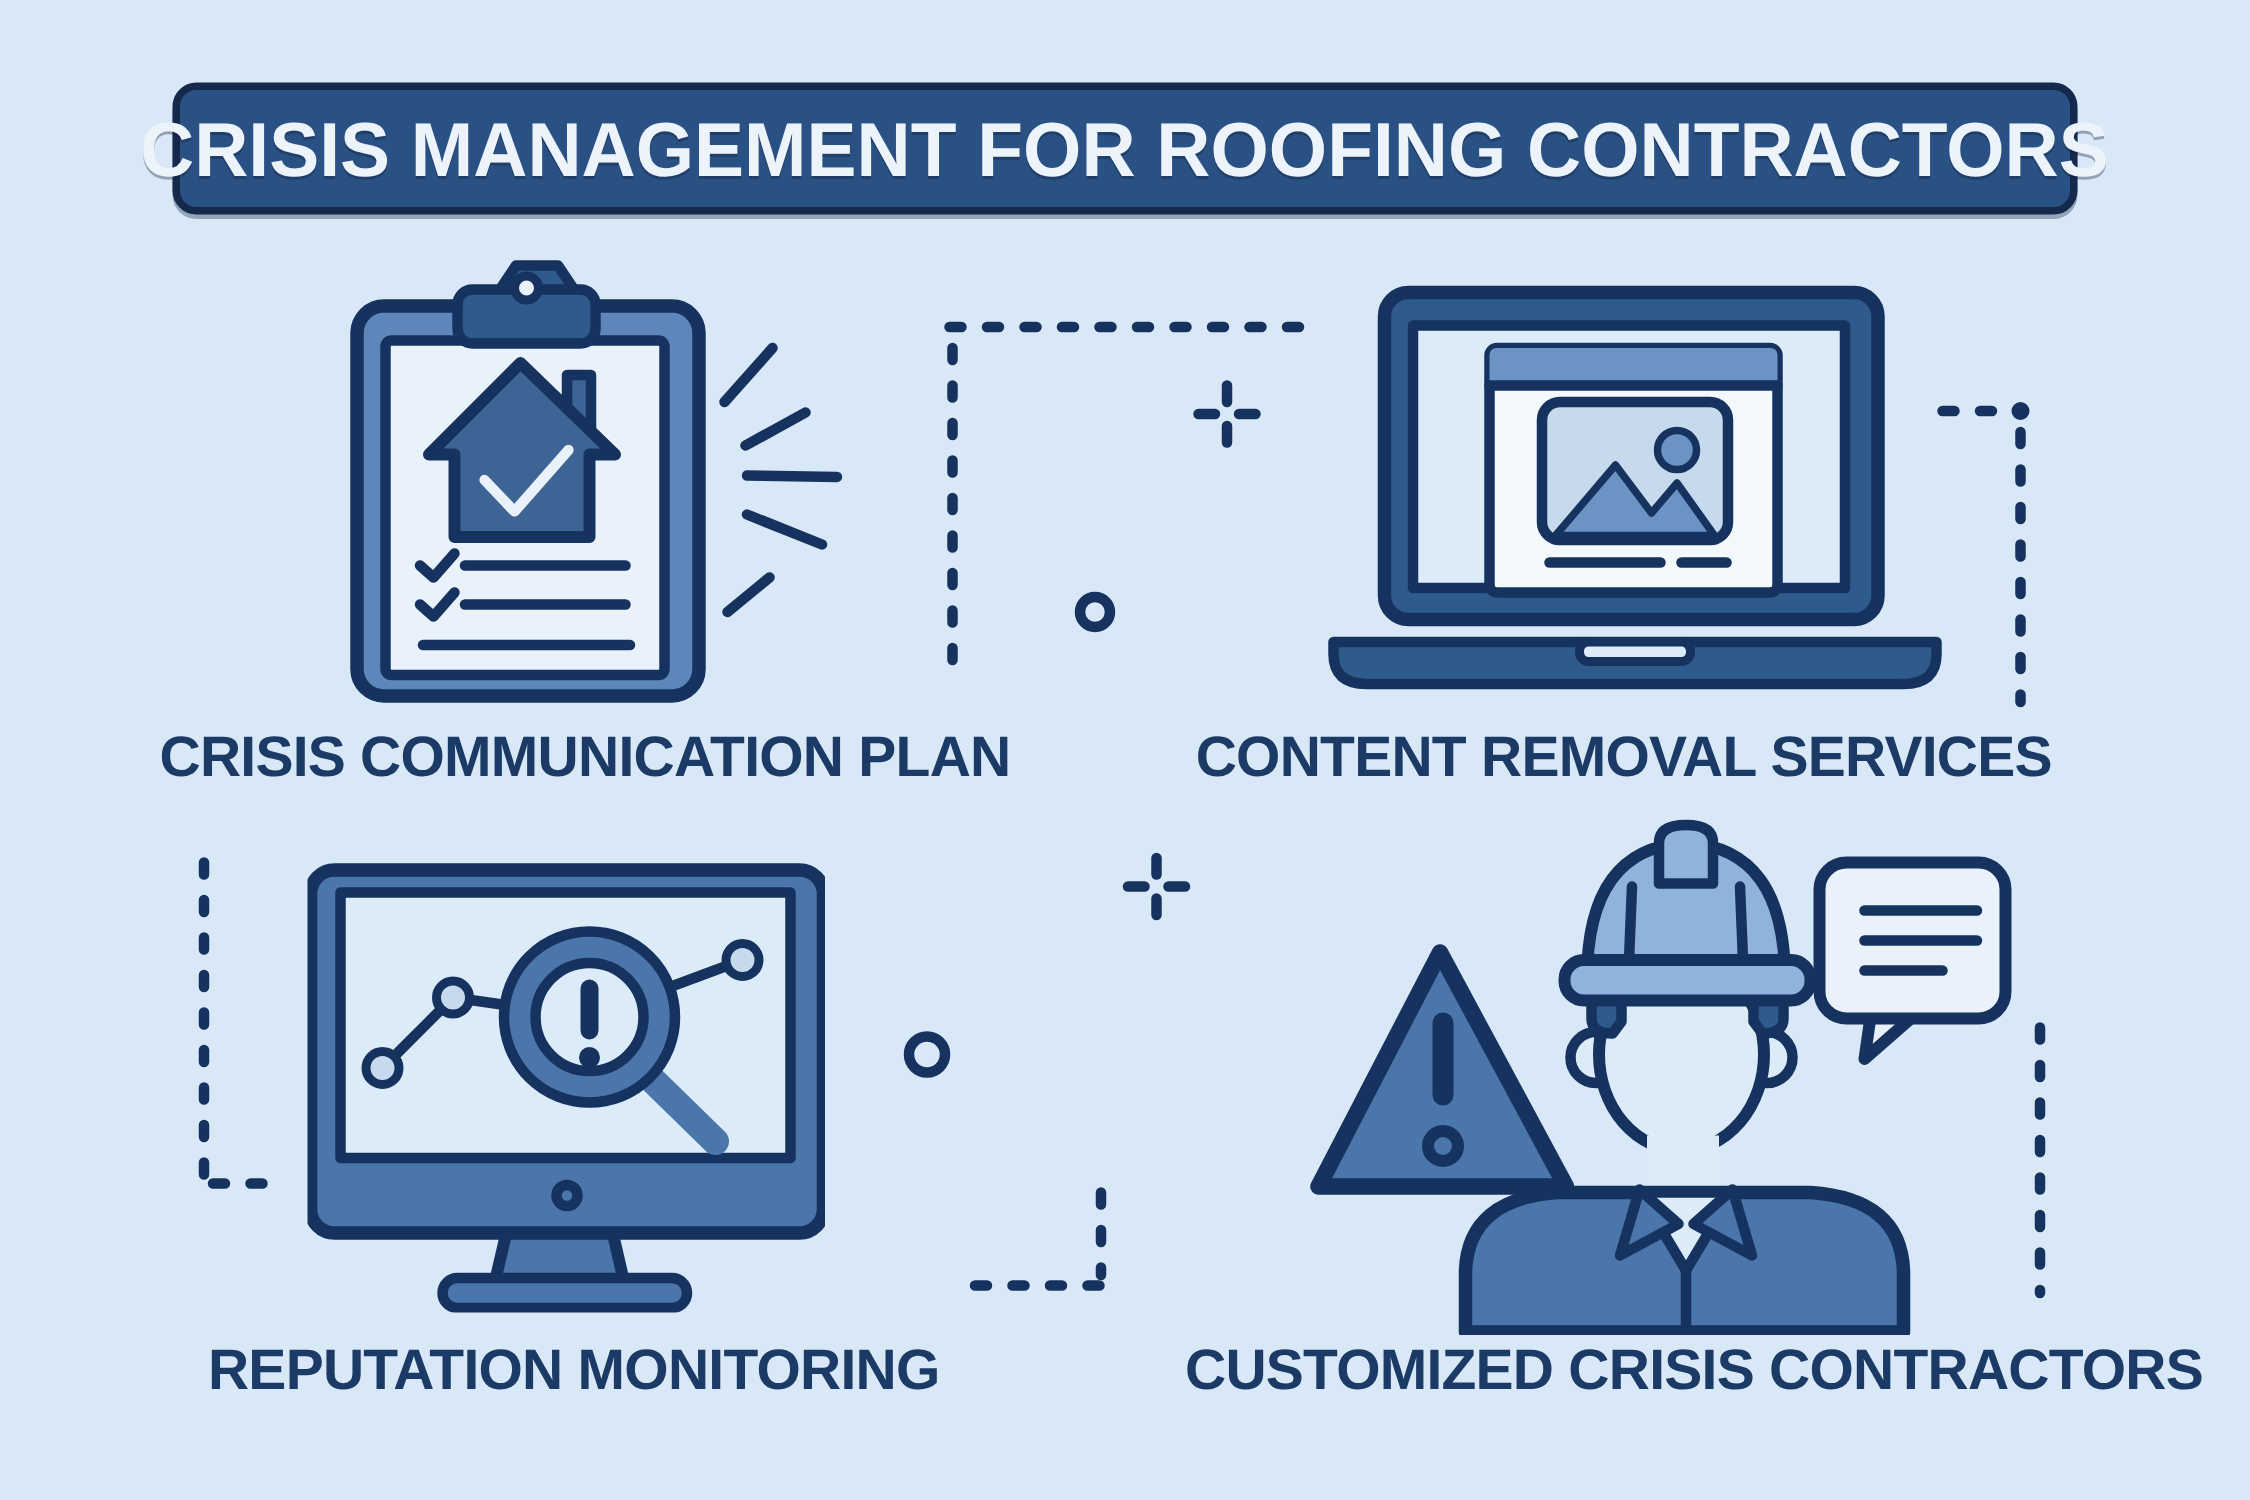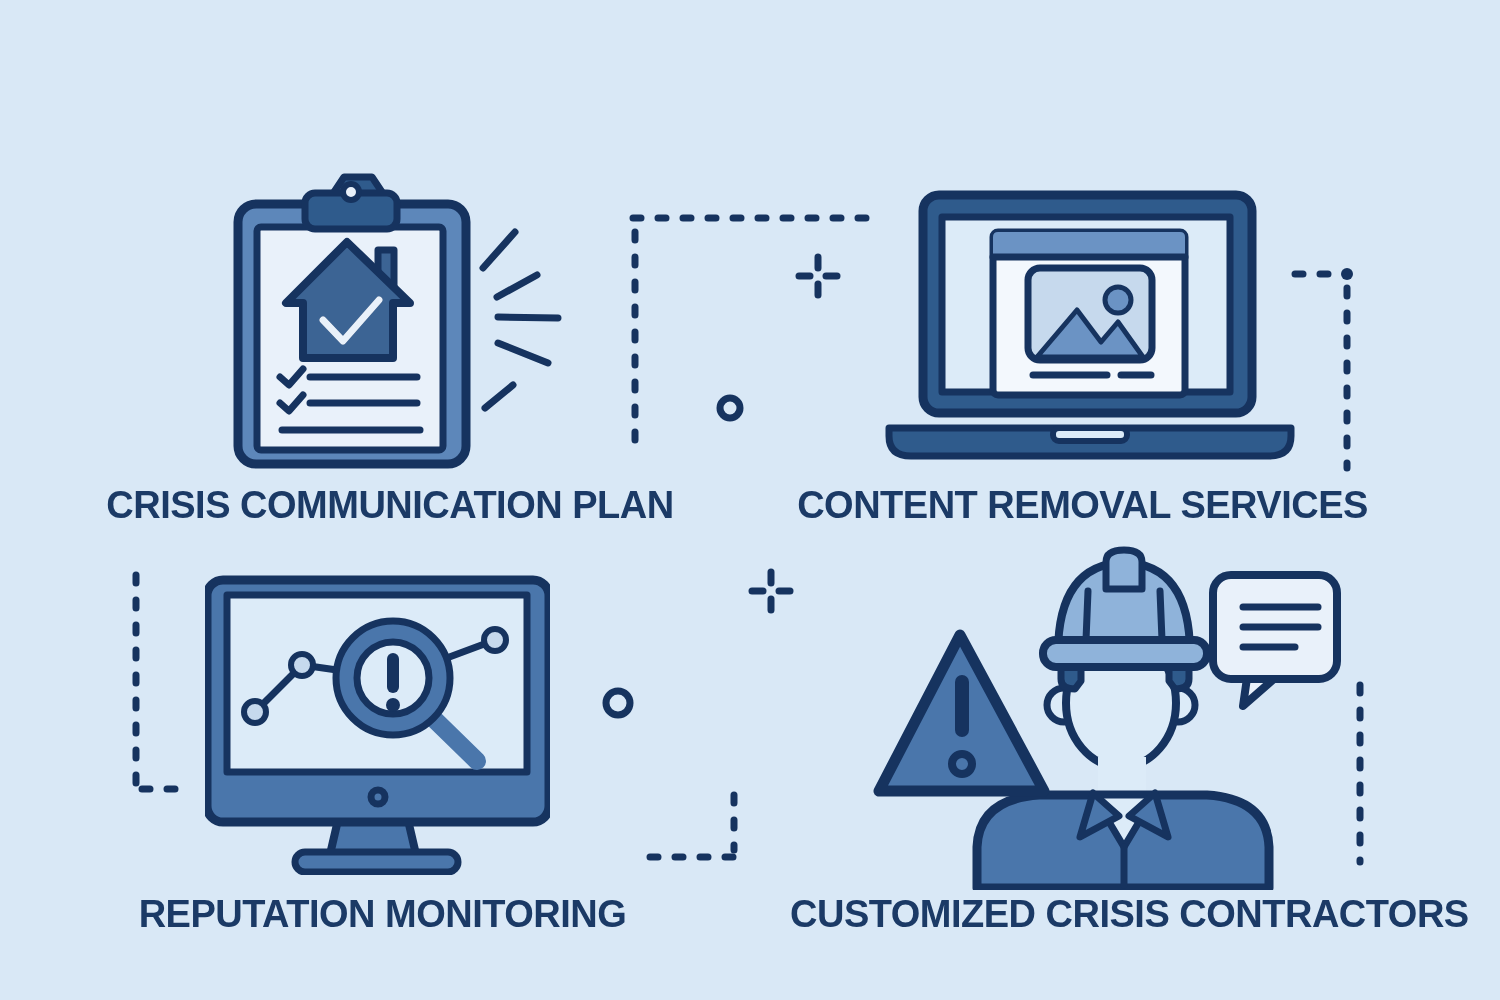--- a/index.html
+++ b/index.html
@@ -46,20 +46,23 @@
   .f-hdr{fill:var(--header-blue,#6b93c4);}
   .f-house{fill:var(--house-blue,#3c6494);}
   .dash{stroke:var(--outline-navy,#1b3a66);stroke-width:7;stroke-linecap:round;stroke-dasharray:8 17;fill:none;}
   .mark{stroke:var(--outline-navy,#1b3a66);stroke-width:7;stroke-linecap:round;fill:none;}
 </style>
 </head>
 <body>
 
 <div class="stage">
 
+  <header class="banner">
+    <h1>CRISIS MANAGEMENT FOR ROOFING CONTRACTORS</h1>
+  </header>
 
   <svg class="abs" style="left:233px;top:172px;" width="250" height="300" viewBox="0 0 250 300">
     <g>
       <rect class="f-steel outl" stroke-width="9" x="5" y="32" width="228" height="260" rx="18"></rect>
       <rect class="f-page outl" stroke-width="7" x="24" y="55" width="186" height="223" rx="4"></rect>
       <path class="f-deep outl" stroke-width="7" d="M99,23 L111,5 H139 L151,23 Z"></path>
       <rect class="f-deep outl" stroke-width="7" x="72" y="21" width="92" height="36" rx="10"></rect>
       <circle class="f-page outl" stroke-width="6" cx="118" cy="20" r="8"></circle>
     </g>
     <g>

